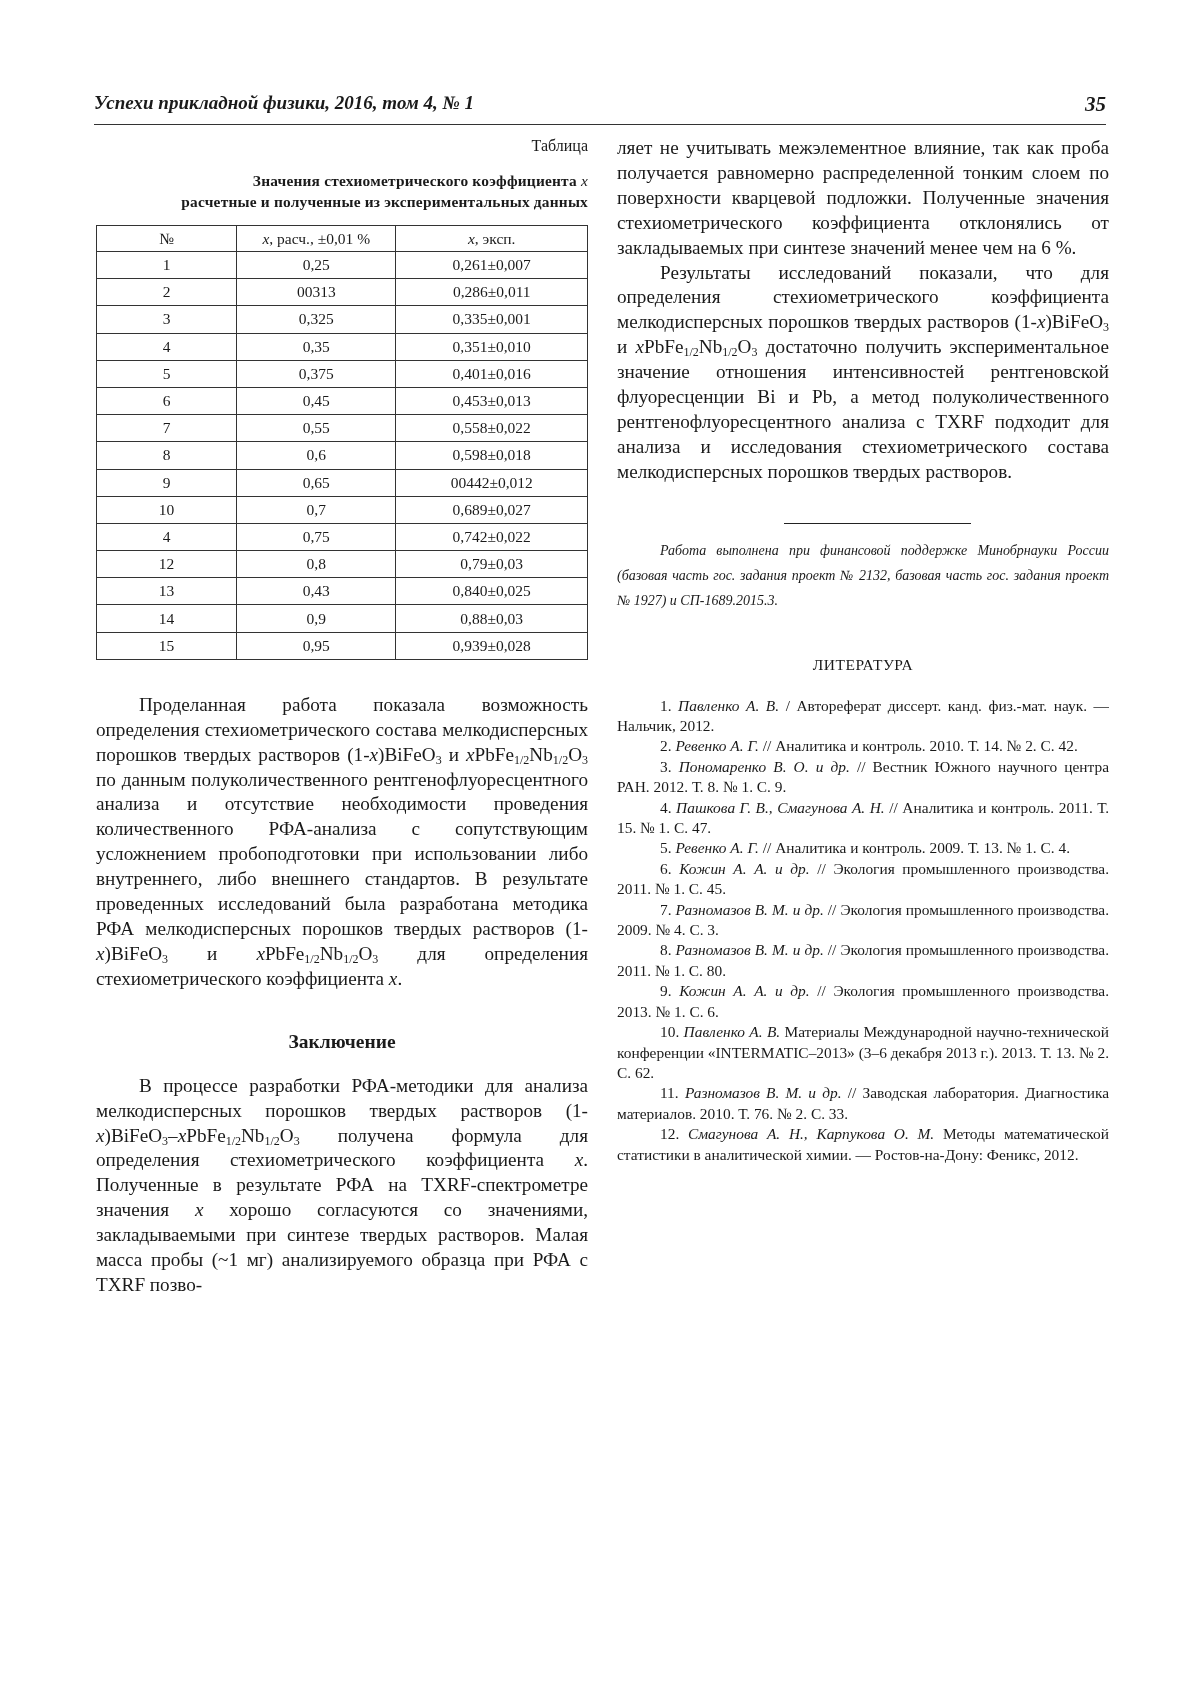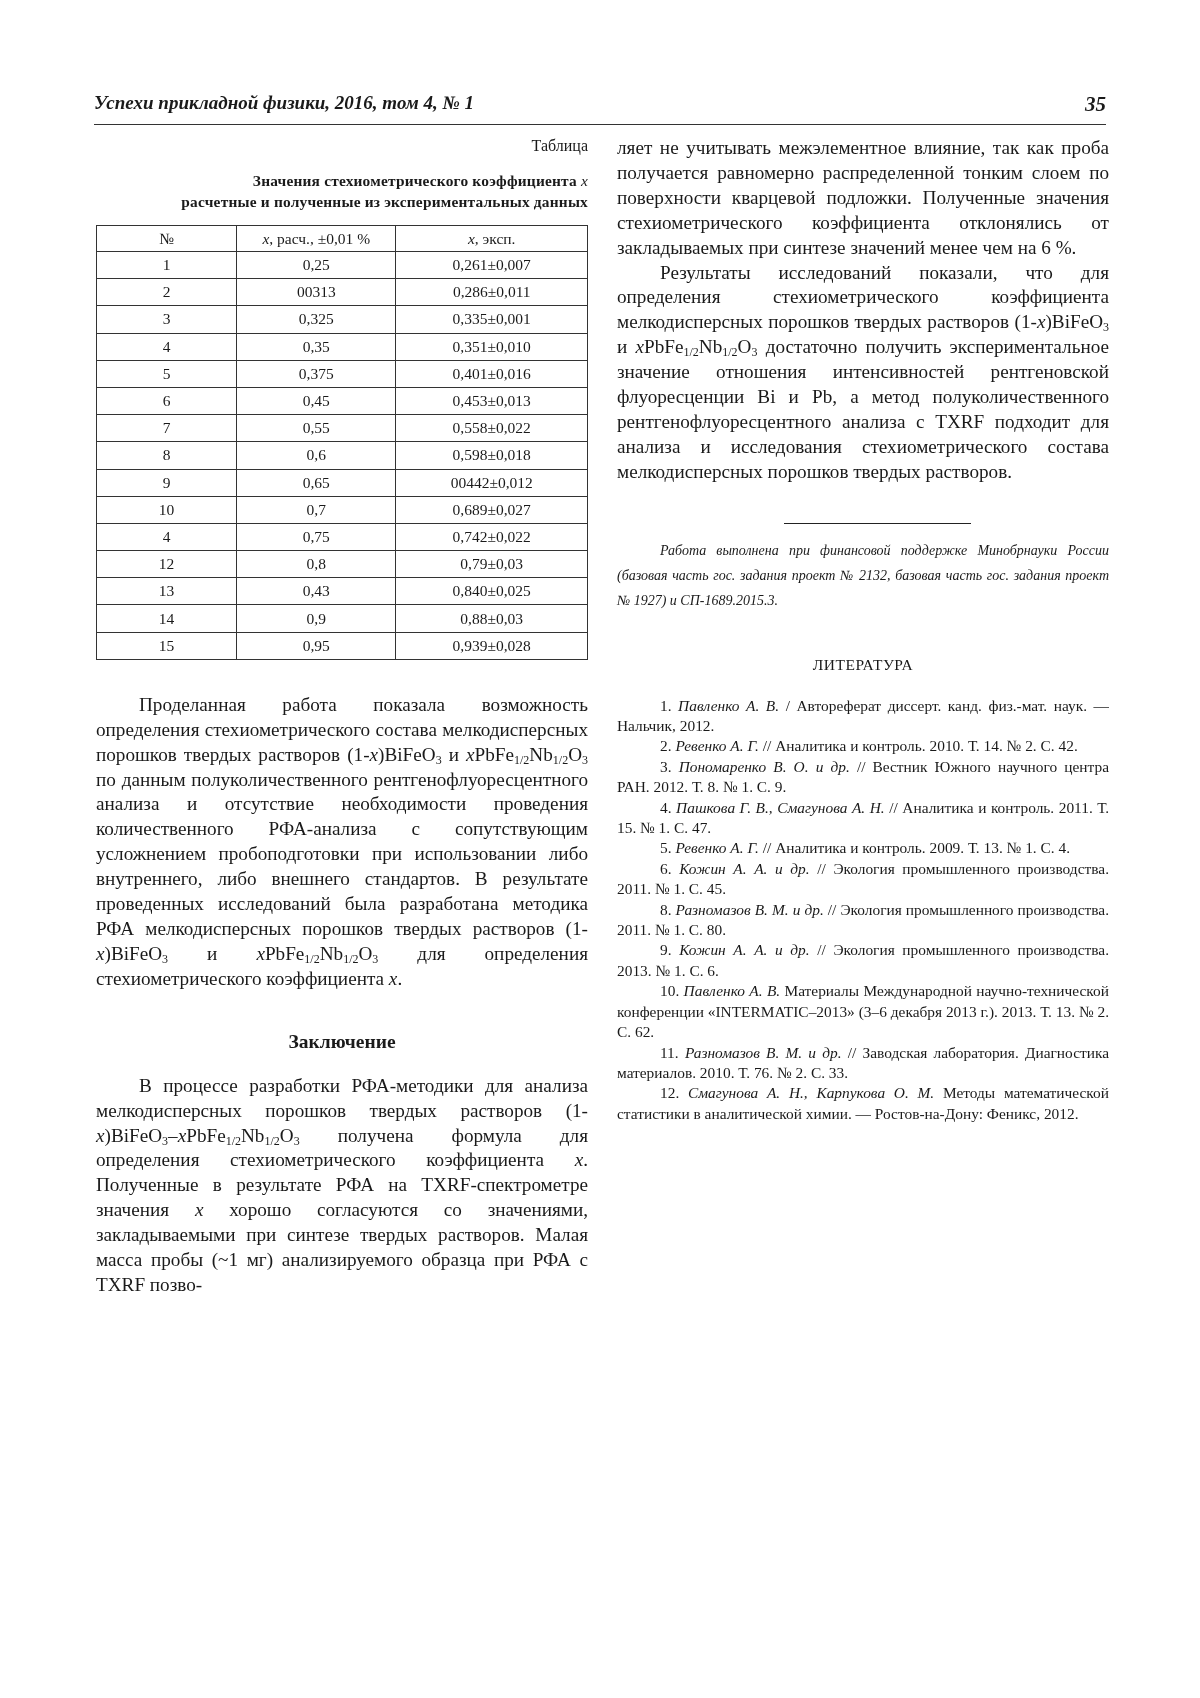--- a/index.html
+++ b/index.html
@@ -158,19 +158,20 @@
   <p class="indent ack">Работа выполнена при финансовой поддержке Минобрнауки России (базовая часть гос. задания проект № 2132, базовая часть гос. задания проект № 1927) и СП-1689.2015.3.</p>
 
   <div class="lit-title">ЛИТЕРАТУРА</div>
   <div class="refs" id="refs">
       <p><span>1. </span><span class="it">Павленко А. В.</span><span> / Автореферат диссерт.  канд. физ.-мат. наук. — Нальчик, 2012.</span></p>
       <p><span>2. </span><span class="it">Ревенко А. Г.</span><span> // Аналитика и контроль. 2010. Т. 14. № 2. С. 42.</span></p>
       <p><span>3. </span><span class="it">Пономаренко В. О. и др.</span><span> // Вестник Южного научного центра РАН. 2012. Т. 8. № 1. С. 9.</span></p>
       <p><span>4. </span><span class="it">Пашкова Г. В., Смагунова А. Н.</span><span> // Аналитика и контроль. 2011. Т. 15. № 1. С. 47.</span></p>
       <p><span>5. </span><span class="it">Ревенко А. Г.</span><span> // Аналитика и контроль. 2009. Т. 13. № 1. С. 4.</span></p>
       <p><span>6. </span><span class="it">Кожин А. А. и др.</span><span> // Экология промышленного производства. 2011. № 1. С. 45.</span></p>
+      <p><span>7. </span><span class="it">Разномазов В. М. и др.</span><span> // Экология промышленного производства. 2009. № 4. С. 3.</span></p>
       <p><span>8. </span><span class="it">Разномазов В. М. и др.</span><span> // Экология промышленного производства. 2011. № 1. С. 80.</span></p>
       <p><span>9. </span><span class="it">Кожин А. А. и др.</span><span> // Экология промышленного производства. 2013. № 1. С. 6.</span></p>
       <p><span>10. </span><span class="it">Павленко А. В.</span><span> Материалы Международной научно-технической конференции «INTERMATIC–2013» (3–6 декабря 2013 г.). 2013. Т. 13. № 2. С. 62.</span></p>
       <p><span>11. </span><span class="it">Разномазов В. М. и др.</span><span> // Заводская лаборатория. Диагностика материалов. 2010. Т. 76. № 2. С. 33.</span></p>
       <p><span>12. </span><span class="it">Смагунова А. Н., Карпукова О. М.</span><span> Методы математической статистики в аналитической химии. — Ростов-на-Дону: Феникс, 2012.</span></p>
     </div>
 </div>
 
 </body></html>

